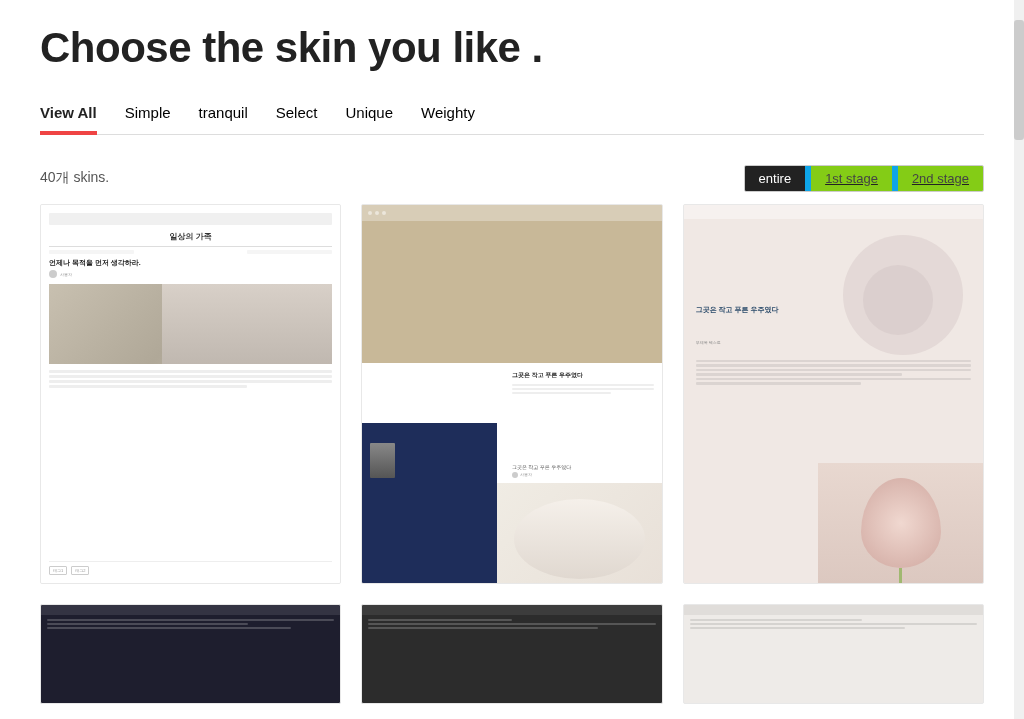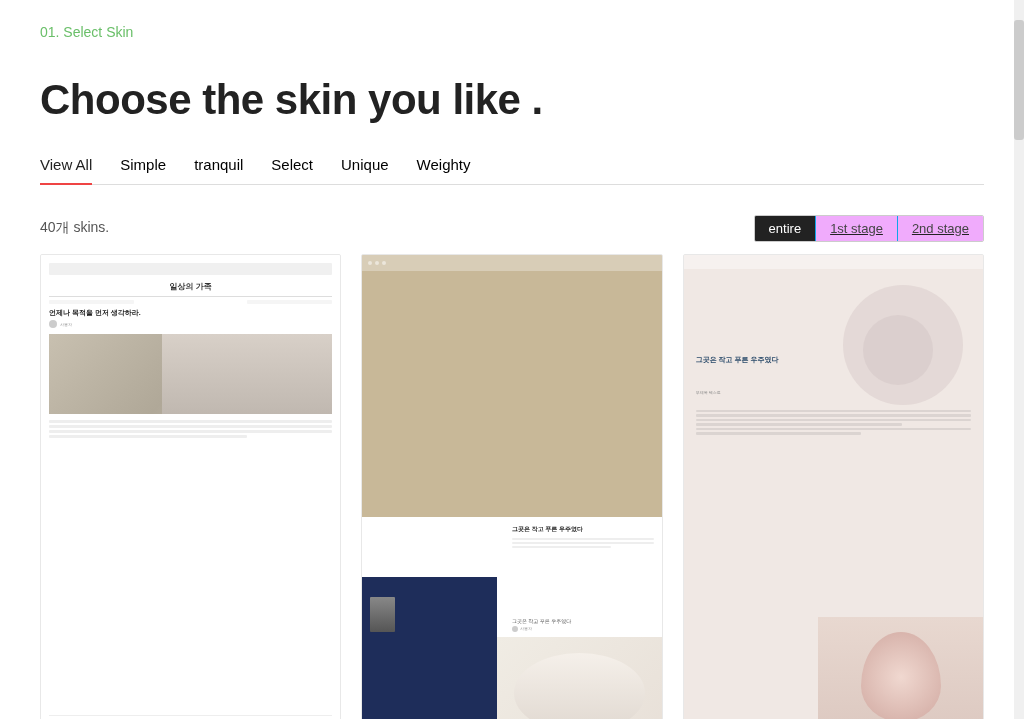--- a/index.html
+++ b/index.html
@@ -37,22 +37,22 @@
     .tab-item {
       font-size: 15px;
       color: #000000;
       padding-bottom: 10px;
       cursor: pointer;
       border-bottom: 2px solid transparent;
       margin-bottom: -1.5px;
     }
     .tab-item.active {
       color: #222;
-      border-bottom: 2px solid #ef4444;
-      font-weight: 400;
+      border-bottom: 4px solid #ef4444;
+      font-weight: 700;
     }
     .filter-row {
       display: flex;
       align-items: center;
       justify-content: space-between;
       margin-bottom: 12px;
     }
     .skin-count {
       font-size: 14px;
       color: #555;
@@ -61,44 +61,44 @@
       display: flex;
       border: 1px solid #ccc;
       border-radius: 2px;
       overflow: hidden;
       text-decoration: underline;
     }
     .stage-btn {
       padding: 5px 14px;
       font-size: 13px;
       color: #444;
-      background: #f0abfc;
+      background: #84cc16;
       border: none;
-      border-left: 1px solid #0ea5e9;
+      border-left: 6px solid #0ea5e9;
       cursor: pointer;
     }
     .stage-btn:first-child {
       border-left: none;
     }
     .stage-btn.active {
       background: #222;
       color: #fff;
     }
     .skins-grid {
       display: grid;
       grid-template-columns: repeat(3, 1fr);
       gap: 20px;
     }
     .skin-card {
       border: 1px solid #e8e8e8;
       border-radius: 2px;
       overflow: hidden;
       cursor: pointer;
       background: #f5f5f5;
-      height: 484px;
+      height: 380px;
       position: relative;
     }
     
     .skin-preview {
       width: 100%;
       height: 100%;
       position: relative;
       overflow: hidden;
     }
 
@@ -449,21 +449,20 @@
       border-radius: 3px;
       position: absolute;
       top: 20px;
     }
   </style>
 </head>
 <body>
 
 <div class="page-wrapper">
 
-  <div class="step-label">01. Select Skin</div>
 
   <h1 class="page-title">Choose the skin you like .</h1>
 
   <nav class="tabs">
     <span class="tab-item active">View All</span>
     <span class="tab-item">Simple</span>
     <span class="tab-item">tranquil</span>
     <span class="tab-item">Select</span>
     <span class="tab-item">Unique</span>
     <span class="tab-item">Weighty</span>

